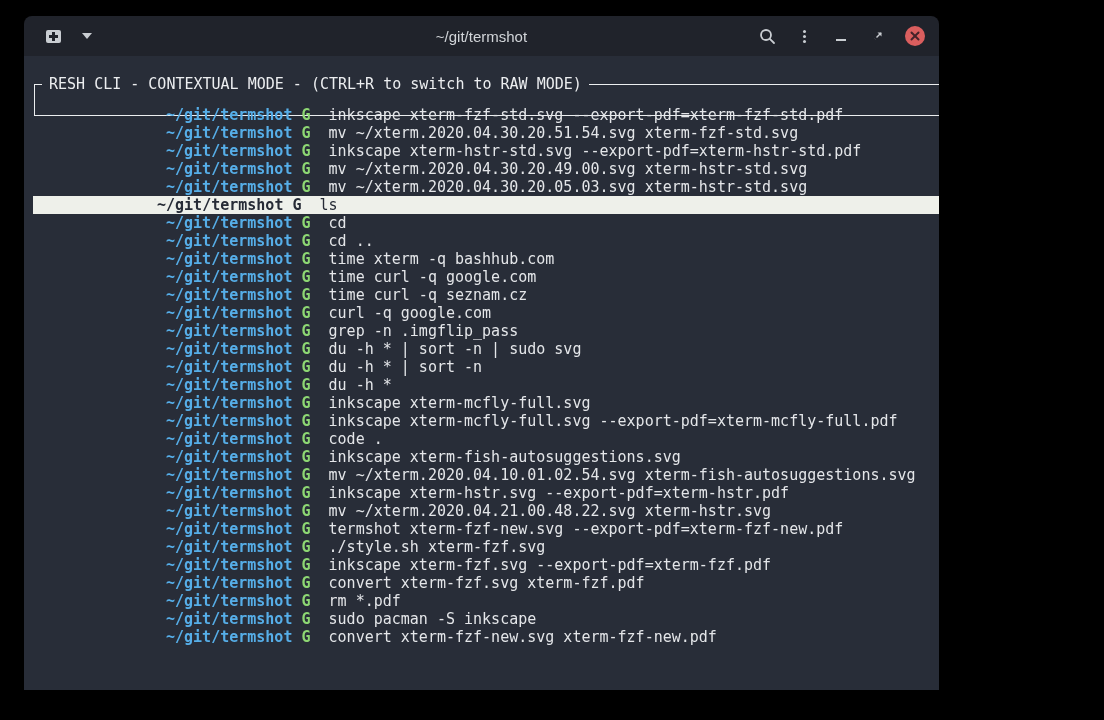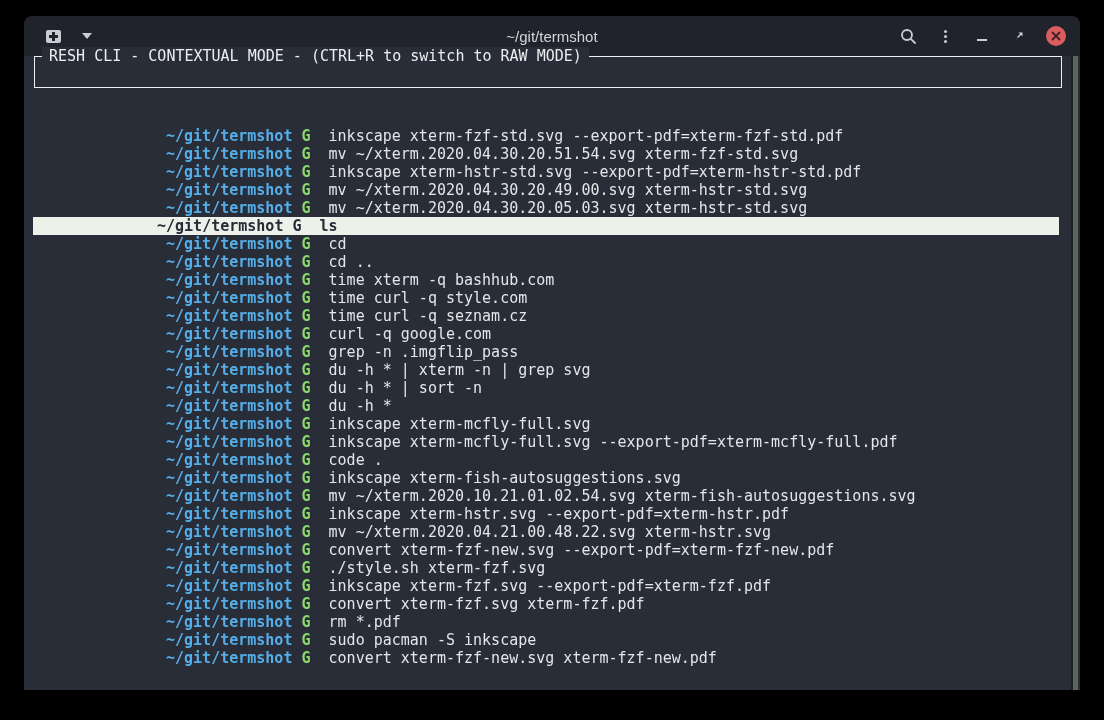--- a/index.html
+++ b/index.html
@@ -15,21 +15,21 @@
     --icon_gray:#c9cdd2;
   }
   *{box-sizing:border-box;}
   html,body{margin:0;padding:0;}
   body{
     width:1104px;height:720px;background:#000;position:relative;
     font-family:"DejaVu Sans Mono","Liberation Mono",monospace;
     overflow:hidden;
   }
   .window{
-    position:absolute;left:24px;top:16px;width:1056px;height:674px;
+    position:absolute;left:24px;top:16px;width:915px;height:674px;
     border-radius:8px 8px 0 0;overflow:hidden;
   }
   
   .titlebar{
     position:relative;height:40px;background:var(--titlebar_bg);
     display:flex;align-items:center;
     font-family:"Liberation Sans","DejaVu Sans",sans-serif;
   }
   .tb-left{display:flex;align-items:center;margin-left:16px;gap:12px;}
   .newtab-btn{width:26px;height:26px;display:flex;align-items:center;justify-content:center;border-radius:4px;}
@@ -54,43 +54,43 @@
   .close-circle{
     width:20px;height:20px;border-radius:50%;background:var(--close_red);
     display:flex;align-items:center;justify-content:center;
   }
   
   .term{
     position:relative;width:1056px;height:634px;background:var(--terminal_bg);
     font-size:15px;line-height:18px;color:var(--command_fg);
   }
   .resh-box{
-    position:absolute;left:10px;top:0;width:1028px;height:32px;
+    position:absolute;left:10px;top:28px;width:1028px;height:32px;
     border:1px solid var(--border_white);
   }
   .resh-title{
     position:absolute;left:7px;top:-10px;background:var(--terminal_bg);
     padding:0 7px;color:var(--border_white);white-space:pre;
   }
   .resh-input{
     position:absolute;left:4px;top:4px;right:4px;bottom:2px;white-space:pre;
     color:var(--command_fg);
   }
   .history{
-    position:absolute;left:9px;top:71px;width:1026px;
+    position:absolute;left:9px;top:50px;width:1026px;
   }
   .row{
     height:18px;line-height:18px;white-space:pre;padding-left:133px;
   }
   .row .p{color:var(--path_blue);font-weight:bold;}
   .row .g{color:var(--git_green);font-weight:bold;}
   .row .cmd{color:var(--command_fg);}
   .row.selected{background:var(--selection_bg);padding-left:124px;}
   .row.selected .p,.row.selected .g{color:var(--selection_fg);}
-  .row.selected .cmd{color:var(--selection_fg);font-weight:bold;}
+  .row.selected .cmd{color:var(--selection_fg);font-weight:normal;}
   .scrollbar-track{
     position:absolute;top:0;right:0;bottom:0;width:11px;background:var(--terminal_bg);
   }
   .scrollbar-thumb{
     position:absolute;top:0;bottom:0;right:2px;width:7px;background:#5c665f;
     border-left:2px solid #1c1f26;
   }
 </style>
 </head>
 <body>
@@ -152,35 +152,35 @@
     <div class="history">
         <div class="row"><span class="p">~/git/termshot</span> <span class="g">G</span>  <span class="cmd">inkscape xterm-fzf-std.svg --export-pdf=xterm-fzf-std.pdf</span></div>
         <div class="row"><span class="p">~/git/termshot</span> <span class="g">G</span>  <span class="cmd">mv ~/xterm.2020.04.30.20.51.54.svg xterm-fzf-std.svg</span></div>
         <div class="row"><span class="p">~/git/termshot</span> <span class="g">G</span>  <span class="cmd">inkscape xterm-hstr-std.svg --export-pdf=xterm-hstr-std.pdf</span></div>
         <div class="row"><span class="p">~/git/termshot</span> <span class="g">G</span>  <span class="cmd">mv ~/xterm.2020.04.30.20.49.00.svg xterm-hstr-std.svg</span></div>
         <div class="row"><span class="p">~/git/termshot</span> <span class="g">G</span>  <span class="cmd">mv ~/xterm.2020.04.30.20.05.03.svg xterm-hstr-std.svg</span></div>
         <div class="row selected"><span class="p">~/git/termshot</span> <span class="g">G</span>  <span class="cmd">ls</span></div>
         <div class="row"><span class="p">~/git/termshot</span> <span class="g">G</span>  <span class="cmd">cd</span></div>
         <div class="row"><span class="p">~/git/termshot</span> <span class="g">G</span>  <span class="cmd">cd ..</span></div>
         <div class="row"><span class="p">~/git/termshot</span> <span class="g">G</span>  <span class="cmd">time xterm -q bashhub.com</span></div>
-        <div class="row"><span class="p">~/git/termshot</span> <span class="g">G</span>  <span class="cmd">time curl -q style.com</span></div>
+        <div class="row"><span class="p">~/git/termshot</span> <span class="g">G</span>  <span class="cmd">time curl -q google.com</span></div>
         <div class="row"><span class="p">~/git/termshot</span> <span class="g">G</span>  <span class="cmd">time curl -q seznam.cz</span></div>
         <div class="row"><span class="p">~/git/termshot</span> <span class="g">G</span>  <span class="cmd">curl -q google.com</span></div>
         <div class="row"><span class="p">~/git/termshot</span> <span class="g">G</span>  <span class="cmd">grep -n .imgflip_pass</span></div>
-        <div class="row"><span class="p">~/git/termshot</span> <span class="g">G</span>  <span class="cmd">du -h * | xterm -n | grep svg</span></div>
+        <div class="row"><span class="p">~/git/termshot</span> <span class="g">G</span>  <span class="cmd">du -h * | sort -n | sudo svg</span></div>
         <div class="row"><span class="p">~/git/termshot</span> <span class="g">G</span>  <span class="cmd">du -h * | sort -n</span></div>
         <div class="row"><span class="p">~/git/termshot</span> <span class="g">G</span>  <span class="cmd">du -h *</span></div>
         <div class="row"><span class="p">~/git/termshot</span> <span class="g">G</span>  <span class="cmd">inkscape xterm-mcfly-full.svg</span></div>
         <div class="row"><span class="p">~/git/termshot</span> <span class="g">G</span>  <span class="cmd">inkscape xterm-mcfly-full.svg --export-pdf=xterm-mcfly-full.pdf</span></div>
         <div class="row"><span class="p">~/git/termshot</span> <span class="g">G</span>  <span class="cmd">code .</span></div>
         <div class="row"><span class="p">~/git/termshot</span> <span class="g">G</span>  <span class="cmd">inkscape xterm-fish-autosuggestions.svg</span></div>
-        <div class="row"><span class="p">~/git/termshot</span> <span class="g">G</span>  <span class="cmd">mv ~/xterm.2020.10.21.01.02.54.svg xterm-fish-autosuggestions.svg</span></div>
+        <div class="row"><span class="p">~/git/termshot</span> <span class="g">G</span>  <span class="cmd">mv ~/xterm.2020.04.10.01.02.54.svg xterm-fish-autosuggestions.svg</span></div>
         <div class="row"><span class="p">~/git/termshot</span> <span class="g">G</span>  <span class="cmd">inkscape xterm-hstr.svg --export-pdf=xterm-hstr.pdf</span></div>
         <div class="row"><span class="p">~/git/termshot</span> <span class="g">G</span>  <span class="cmd">mv ~/xterm.2020.04.21.00.48.22.svg xterm-hstr.svg</span></div>
-        <div class="row"><span class="p">~/git/termshot</span> <span class="g">G</span>  <span class="cmd">convert xterm-fzf-new.svg --export-pdf=xterm-fzf-new.pdf</span></div>
+        <div class="row"><span class="p">~/git/termshot</span> <span class="g">G</span>  <span class="cmd">termshot xterm-fzf-new.svg --export-pdf=xterm-fzf-new.pdf</span></div>
         <div class="row"><span class="p">~/git/termshot</span> <span class="g">G</span>  <span class="cmd">./style.sh xterm-fzf.svg</span></div>
         <div class="row"><span class="p">~/git/termshot</span> <span class="g">G</span>  <span class="cmd">inkscape xterm-fzf.svg --export-pdf=xterm-fzf.pdf</span></div>
         <div class="row"><span class="p">~/git/termshot</span> <span class="g">G</span>  <span class="cmd">convert xterm-fzf.svg xterm-fzf.pdf</span></div>
         <div class="row"><span class="p">~/git/termshot</span> <span class="g">G</span>  <span class="cmd">rm *.pdf</span></div>
         <div class="row"><span class="p">~/git/termshot</span> <span class="g">G</span>  <span class="cmd">sudo pacman -S inkscape</span></div>
         <div class="row"><span class="p">~/git/termshot</span> <span class="g">G</span>  <span class="cmd">convert xterm-fzf-new.svg xterm-fzf-new.pdf</span></div>
       </div>
 
     <div class="scrollbar-track">
       <div class="scrollbar-thumb"></div>

